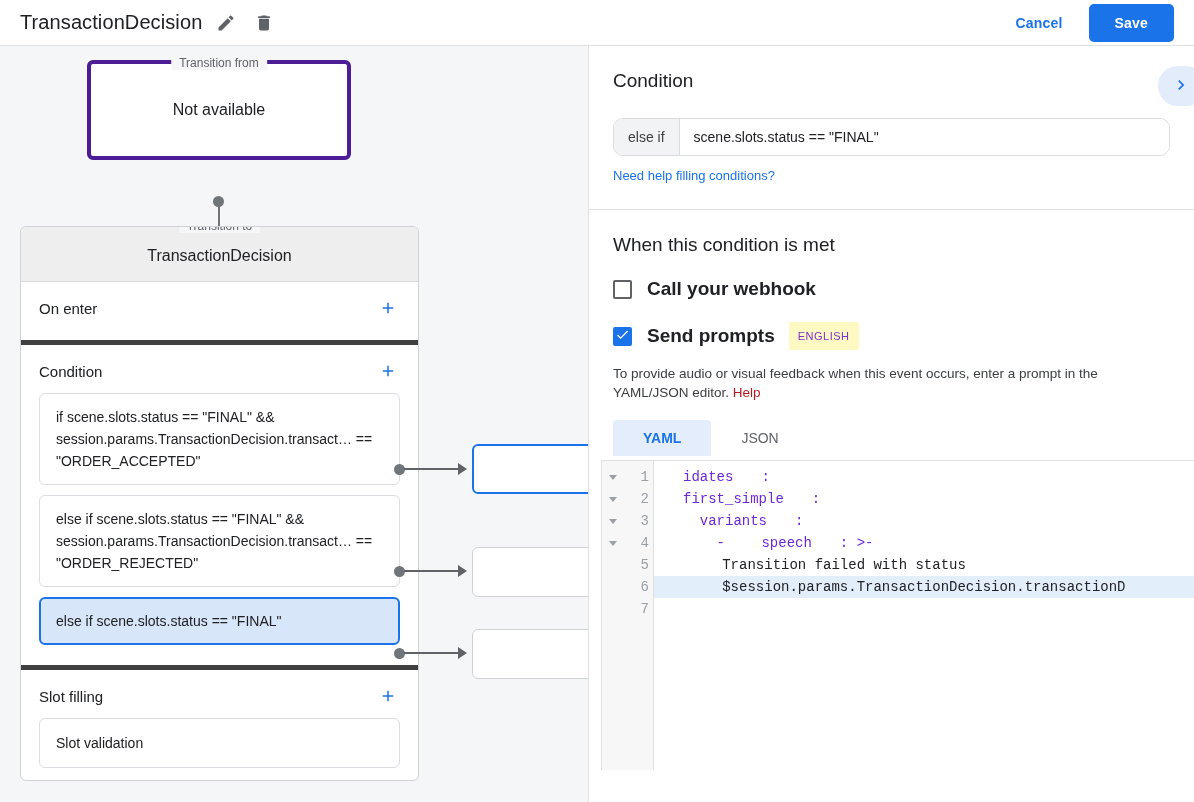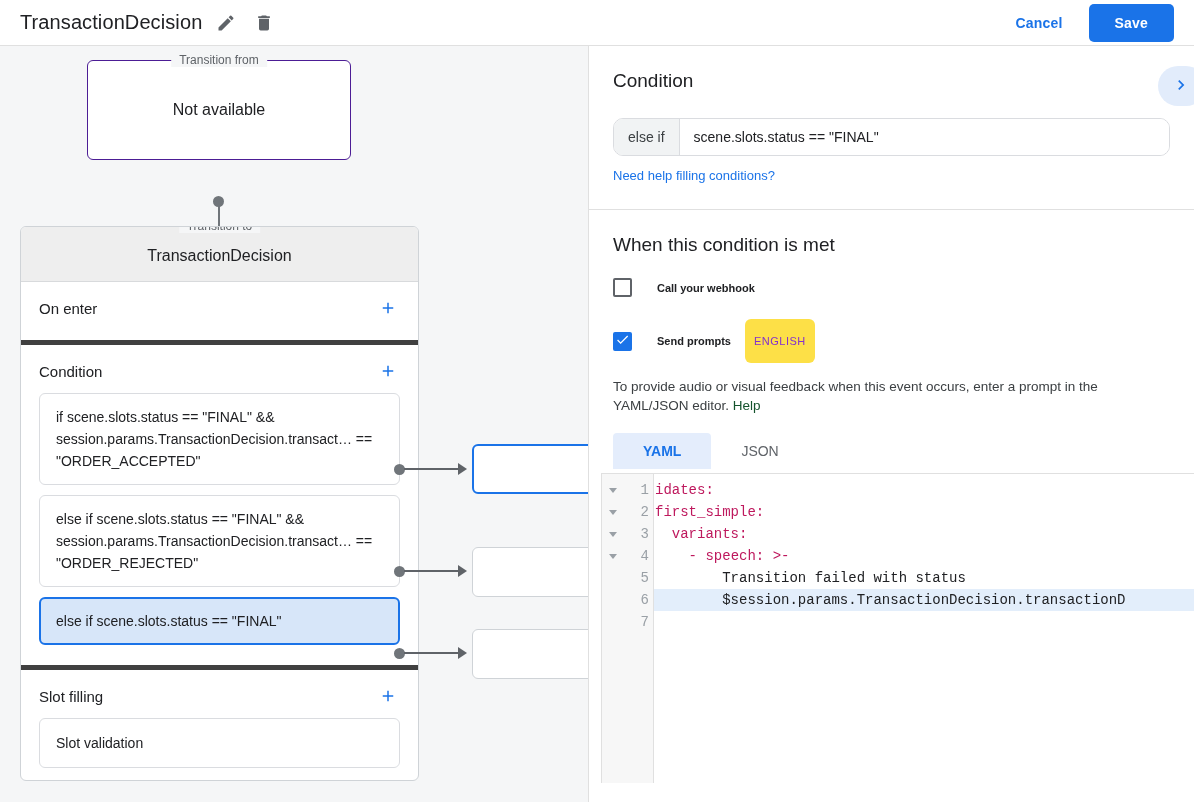--- a/index.html
+++ b/index.html
@@ -46,21 +46,21 @@
   .canvas {
     position: absolute; left: 0; top: 46px;
     width: 588px; height: 756px;
     background: #f5f6f7; overflow: hidden;
   }
 
   
   .node {
     position: absolute;
     background: #ffffff;
-    border: 1px solid #4c1d95;
+    border: 4px solid #4c1d95;
     border-radius: 6px;
   }
   .node-legend {
     position: absolute; top: -8px; left: 50%; transform: translateX(-50%);
     background: #f5f6f7; padding: 0 8px;
     font-size: 12px; color: #5f6368; white-space: nowrap;
   }
   #node-from {
     left: 87px; top: 14px; width: 264px; height: 100px;
     display: flex; align-items: center; justify-content: center;
@@ -194,32 +194,32 @@
   }
   .cbox {
     width: 19px; height: 19px; border: 2px solid #5f6368;
     border-radius: 2px; background: #ffffff; flex: 0 0 auto;
   }
   .cbox.checked {
     background: #1a73e8; border-color: #1a73e8;
     display: flex; align-items: center; justify-content: center;
   }
   .check-label {
-    margin-left: 25px; font-size: 11px; color: #202124; font-weight: bold;
+    margin-left: 15px; font-size: 19px; color: #202124; font-weight: bold;
   }
   .lang-badge {
-    margin-left: 14px; background: #fde047; color: #8430ce;
-    font-size: 11px; padding: 16px 9px; border-radius: 6px;
+    margin-left: 14px; background: #fef9c3; color: #8430ce;
+    font-size: 11px; padding: 8px 9px; border-radius: 1px;
     letter-spacing: .5px;
   }
   .helper-text {
     margin: 14px 24px 0; font-size: 13.5px; line-height: 19px; color: #3c4043;
     max-width: 562px;
   }
-  .helper-text a { color: #14532d; text-decoration: none; cursor: pointer; }
+  .helper-text a { color: #b91c1c; text-decoration: none; cursor: pointer; }
 
   .tabs { display: flex; margin: 18px 24px 0; }
   .tab {
     padding: 10px 30px; font-size: 14px; color: #5f6368;
     cursor: pointer; border-radius: 4px 4px 0 0; background: transparent;
     border: none; font-family: "Liberation Sans", sans-serif;
   }
   .tab.active { background: #e4edfc; color: #1a73e8; font-weight: bold; }
 
   .editor {
@@ -243,21 +243,21 @@
   }
   .num-cell {
     height: 22px; line-height: 22px; font-size: 14px; color: #9aa0a6;
   }
   .code-area { flex: 1 1 auto; padding-top: 5px; position: relative; }
   .code-line {
     height: 22px; line-height: 22px; font-size: 14px;
     white-space: pre; color: #202124; padding-left: 1px;
   }
   .code-line.active { background: #e3eefb; }
-  .tok-key { color: #be185d; }
+  .tok-key { color: #6d28d9; padding-left: 28px; }
 </style>
 </head>
 <body>
 
 <div id="app">
 
   <div class="header">
     <div class="header-title">TransactionDecision</div>
 
     <button class="icon-btn">

